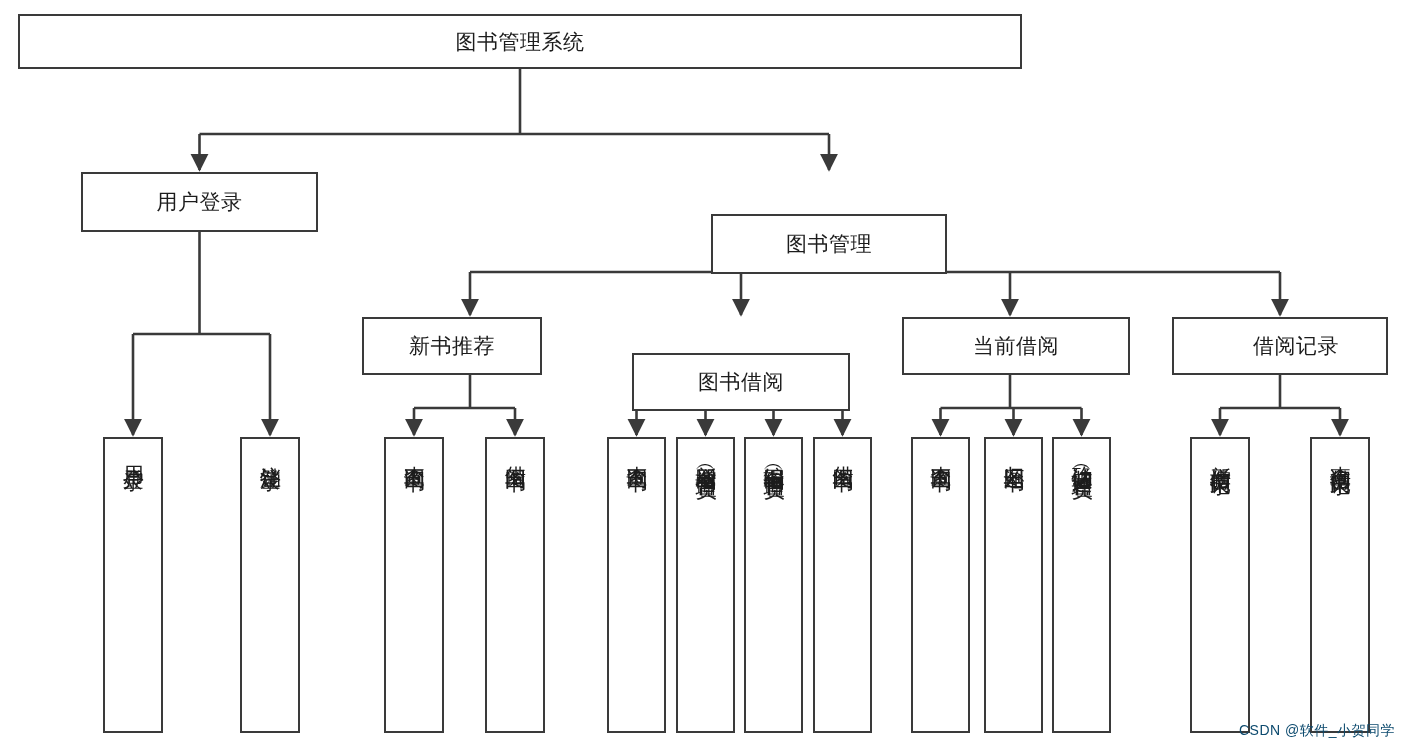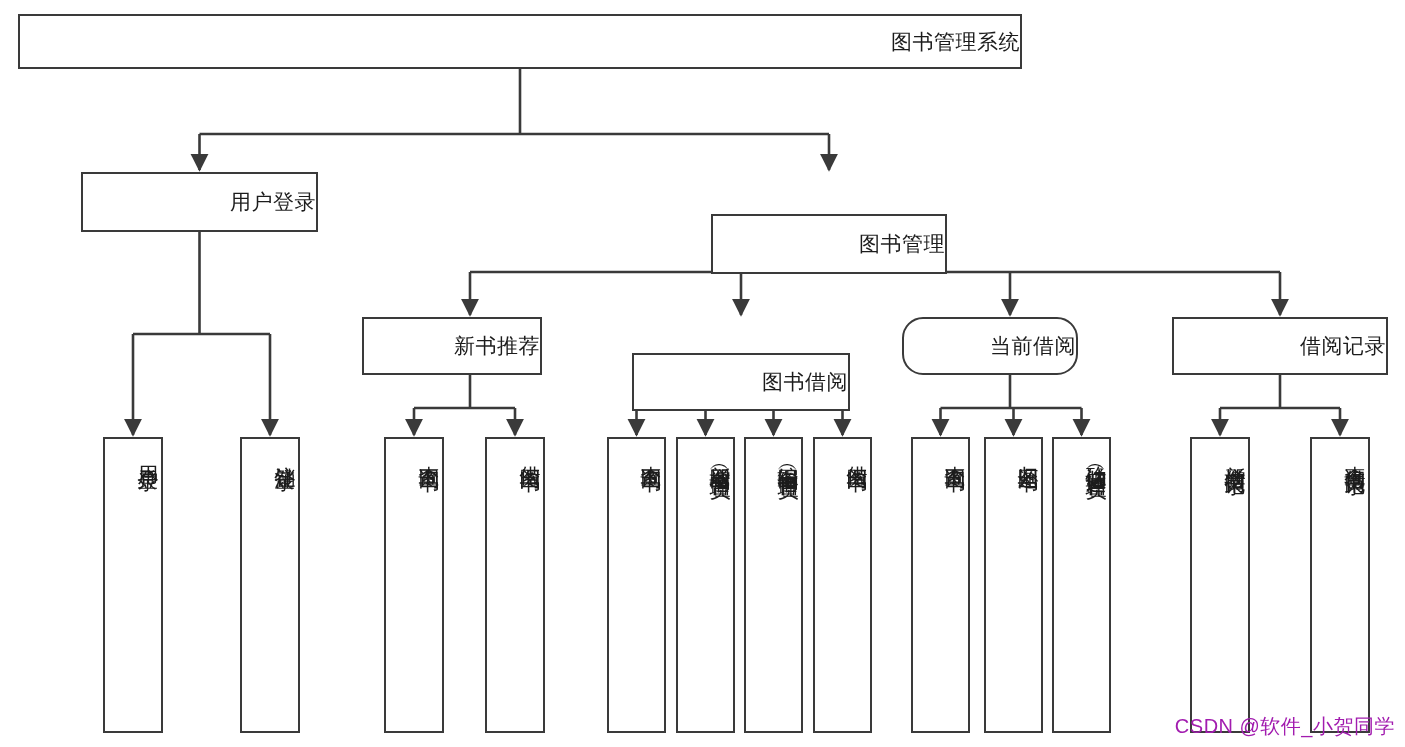--- a/index.html
+++ b/index.html
@@ -25,21 +25,21 @@
     height: 747px;
     pointer-events: none;
   }
   .node {
     position: absolute;
     box-sizing: border-box;
     background: #ffffff;
     border: 2px solid #3a3a3a;
     display: flex;
     align-items: center;
-    justify-content: flex-end;
+    justify-content: center;
     color: #1c1c1c;
   }
   .node.horizontal {
     font-size: 21px;
     line-height: 1.2;
     letter-spacing: 0.5px;
   }
   .node.vertical {
     align-items: flex-start;
     padding-top: 10px;
@@ -50,22 +50,22 @@
     font-size: 21px;
     line-height: 1.28;
     letter-spacing: 2px;
     white-space: nowrap;
     display: block;
   }
   .watermark {
     position: absolute;
     right: 10px;
     bottom: 7px;
-    font-size: 20px;
-    color: #a21caf;
+    font-size: 14px;
+    color: #0c4a6e;
     white-space: nowrap;
     letter-spacing: 0.5px;
   }
 </style>
 </head>
 <body>
 
 <div id="diagram-root">
 
   <svg class="connectors" viewBox="0 0 1405 747" xmlns="http://www.w3.org/2000/svg">
@@ -121,21 +121,21 @@
   <div class="node horizontal" style="left: 711px; top: 172px; width: 236px; height: 60px; margin-top: 42px;">
     <span>图书管理</span>
   </div>
 
   <div class="node horizontal" style="left: 362px; top: 317px; width: 180px; height: 58px;">
     <span>新书推荐</span>
   </div>
   <div class="node horizontal" style="left: 632px; top: 317px; width: 218px; height: 58px; margin-top: 36px;">
     <span>图书借阅</span>
   </div>
-  <div class="node horizontal" style="left: 902px; top: 317px; width: 176px; height: 58px; border-radius: 21px;">
+  <div class="node horizontal" style="left: 902px; top: 317px; width: 228px; height: 58px;">
     <span>当前借阅</span>
   </div>
   <div class="node horizontal" style="left: 1172px; top: 317px; width: 216px; height: 58px; padding-left: 32px;">
     <span>借阅记录</span>
   </div>
 
   <div class="node vertical" style="left: 103px; top: 437px; width: 60px; height: 296px;">
     <span class="vlabel">用户登录</span>
   </div>
   <div class="node vertical" style="left: 240px; top: 437px; width: 60px; height: 296px;">

